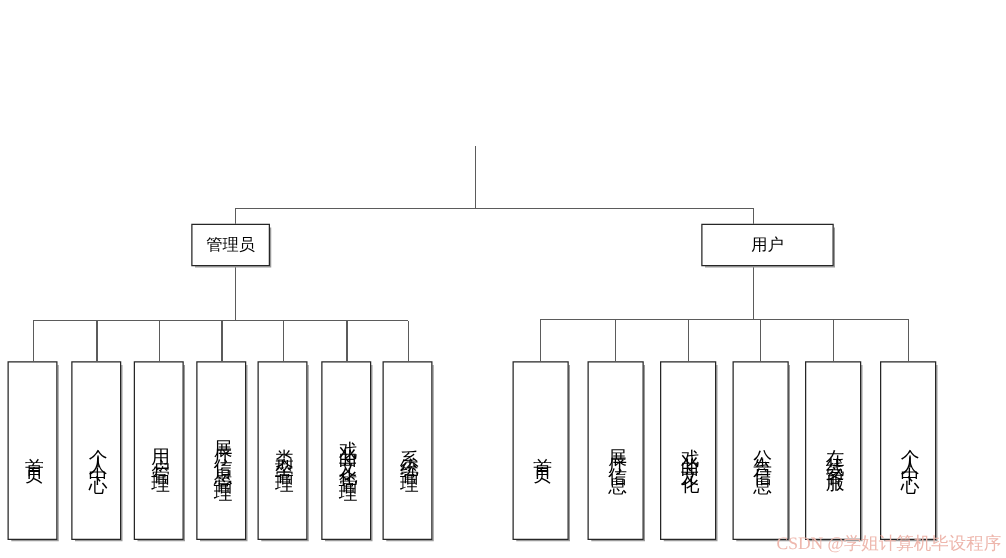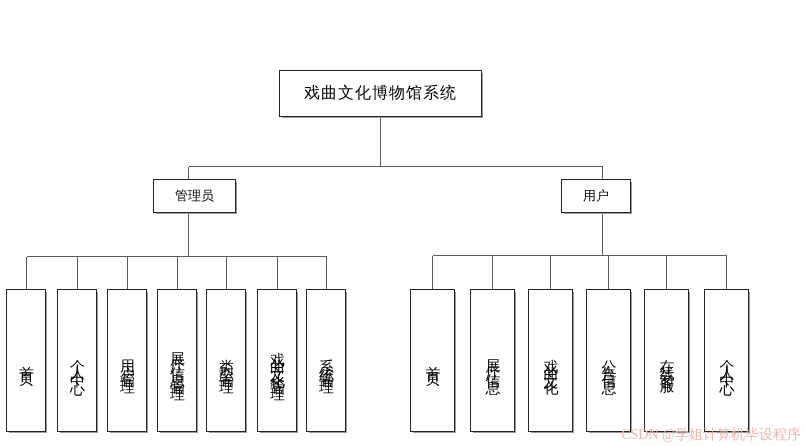--- a/index.html
+++ b/index.html
@@ -36,22 +36,22 @@
     left: 279px; top: 70px;
     width: 203px; height: 47px;
     font-size: 16px;
     letter-spacing: 1px;
   }
   .branch {
     top: 179px;
     height: 34px;
     font-size: 13px;
   }
-  .branch-admin { left: 153px; width: 83px; }
-  .branch-user  { left: 561px; width: 70px; }
+  .branch-admin { left: 153px; width: 63px; }
+  .branch-user  { left: 561px; width: 106px; }
   .leaf {
     top: 289px;
     height: 143px;
     font-size: 15px;
   }
   .leaf-l { width: 40px; }
   .leaf-r { width: 45px; }
   .vtext {
     writing-mode: vertical-rl;
     text-orientation: upright;
@@ -94,23 +94,20 @@
     <line x1="602.5" y1="213" x2="602.5" y2="255.5"></line>
     <line x1="432.5" y1="255.5" x2="726.5" y2="255.5"></line>
     <line x1="432.5" y1="255.5" x2="432.5" y2="289"></line>
     <line x1="492.5" y1="255.5" x2="492.5" y2="289"></line>
     <line x1="550.5" y1="255.5" x2="550.5" y2="289"></line>
     <line x1="608.5" y1="255.5" x2="608.5" y2="289"></line>
     <line x1="666.5" y1="255.5" x2="666.5" y2="289"></line>
     <line x1="726.5" y1="255.5" x2="726.5" y2="289"></line>
   </svg>
 
-  <div class="box root">
-    <span>戏曲文化博物馆系统</span>
-  </div>
 
   <div class="box branch branch-admin">
     <span>管理员</span>
   </div>
   <div class="box branch branch-user">
     <span>用户</span>
   </div>
 
   <div class="box leaf leaf-l" style="left:6px">
     <span class="vtext">首页</span>

